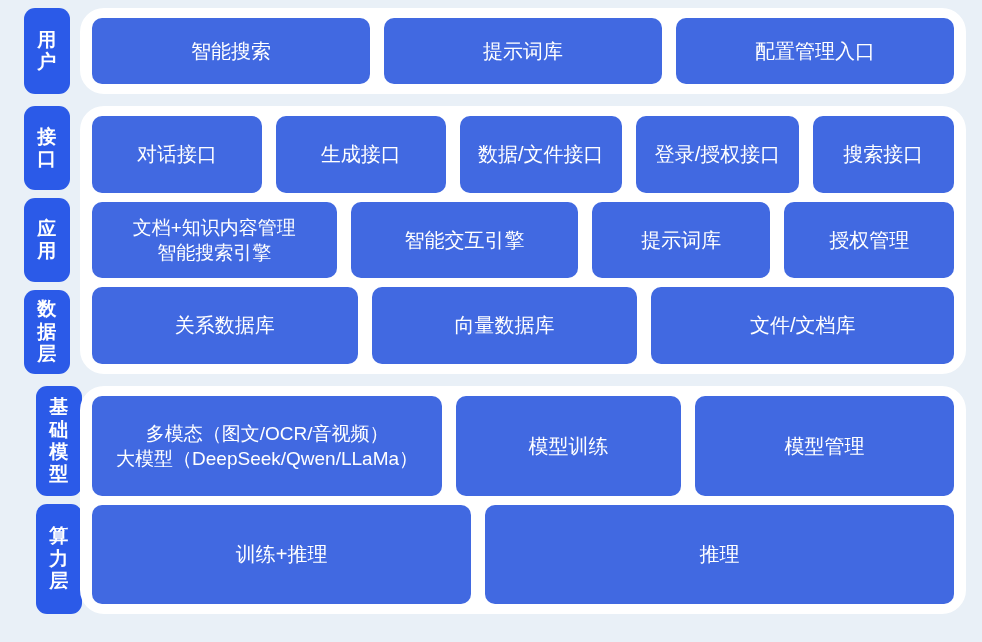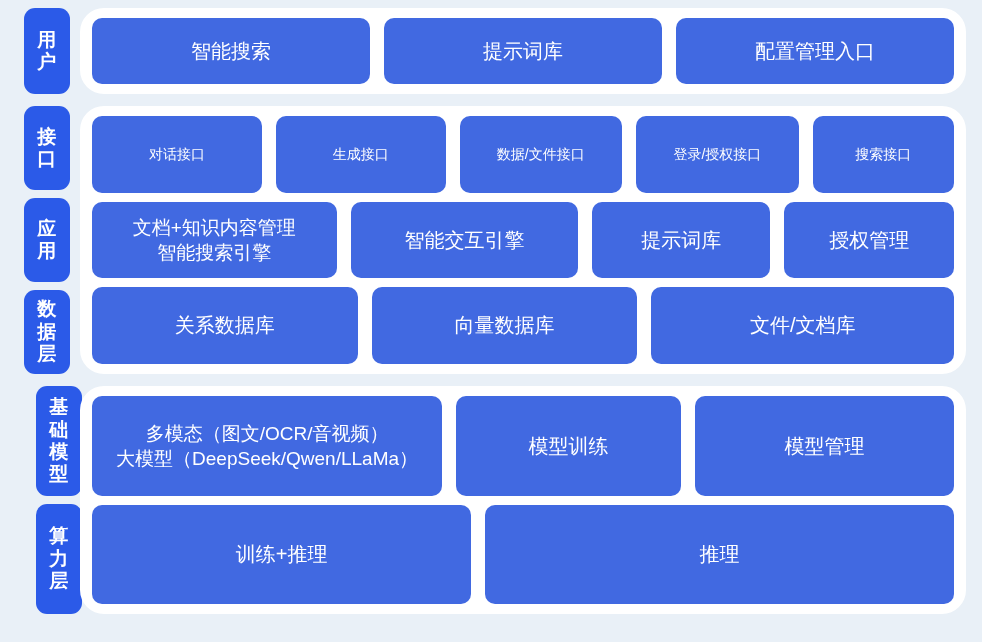--- a/index.html
+++ b/index.html
@@ -99,21 +99,21 @@
     justify-content: center;
     text-align: center;
     font-size: 20px;
     line-height: 1.32;
     padding: 6px 10px;
     white-space: pre-line;
     flex: 1;
     min-width: 0;
   }
 
-  .box.small { font-size: 14px; }
+  .box.small { font-size: 20px; }
   .box.multi { font-size: 19px; }
 
   
   .f-1   { flex: 1; }
   .f-105 { flex: 1.05; }
   .f-115 { flex: 1.15; }
   .f-125 { flex: 1.25; }
   .f-135 { flex: 1.35; }
   .f-145 { flex: 1.45; }
   .f-09  { flex: 0.9; }

